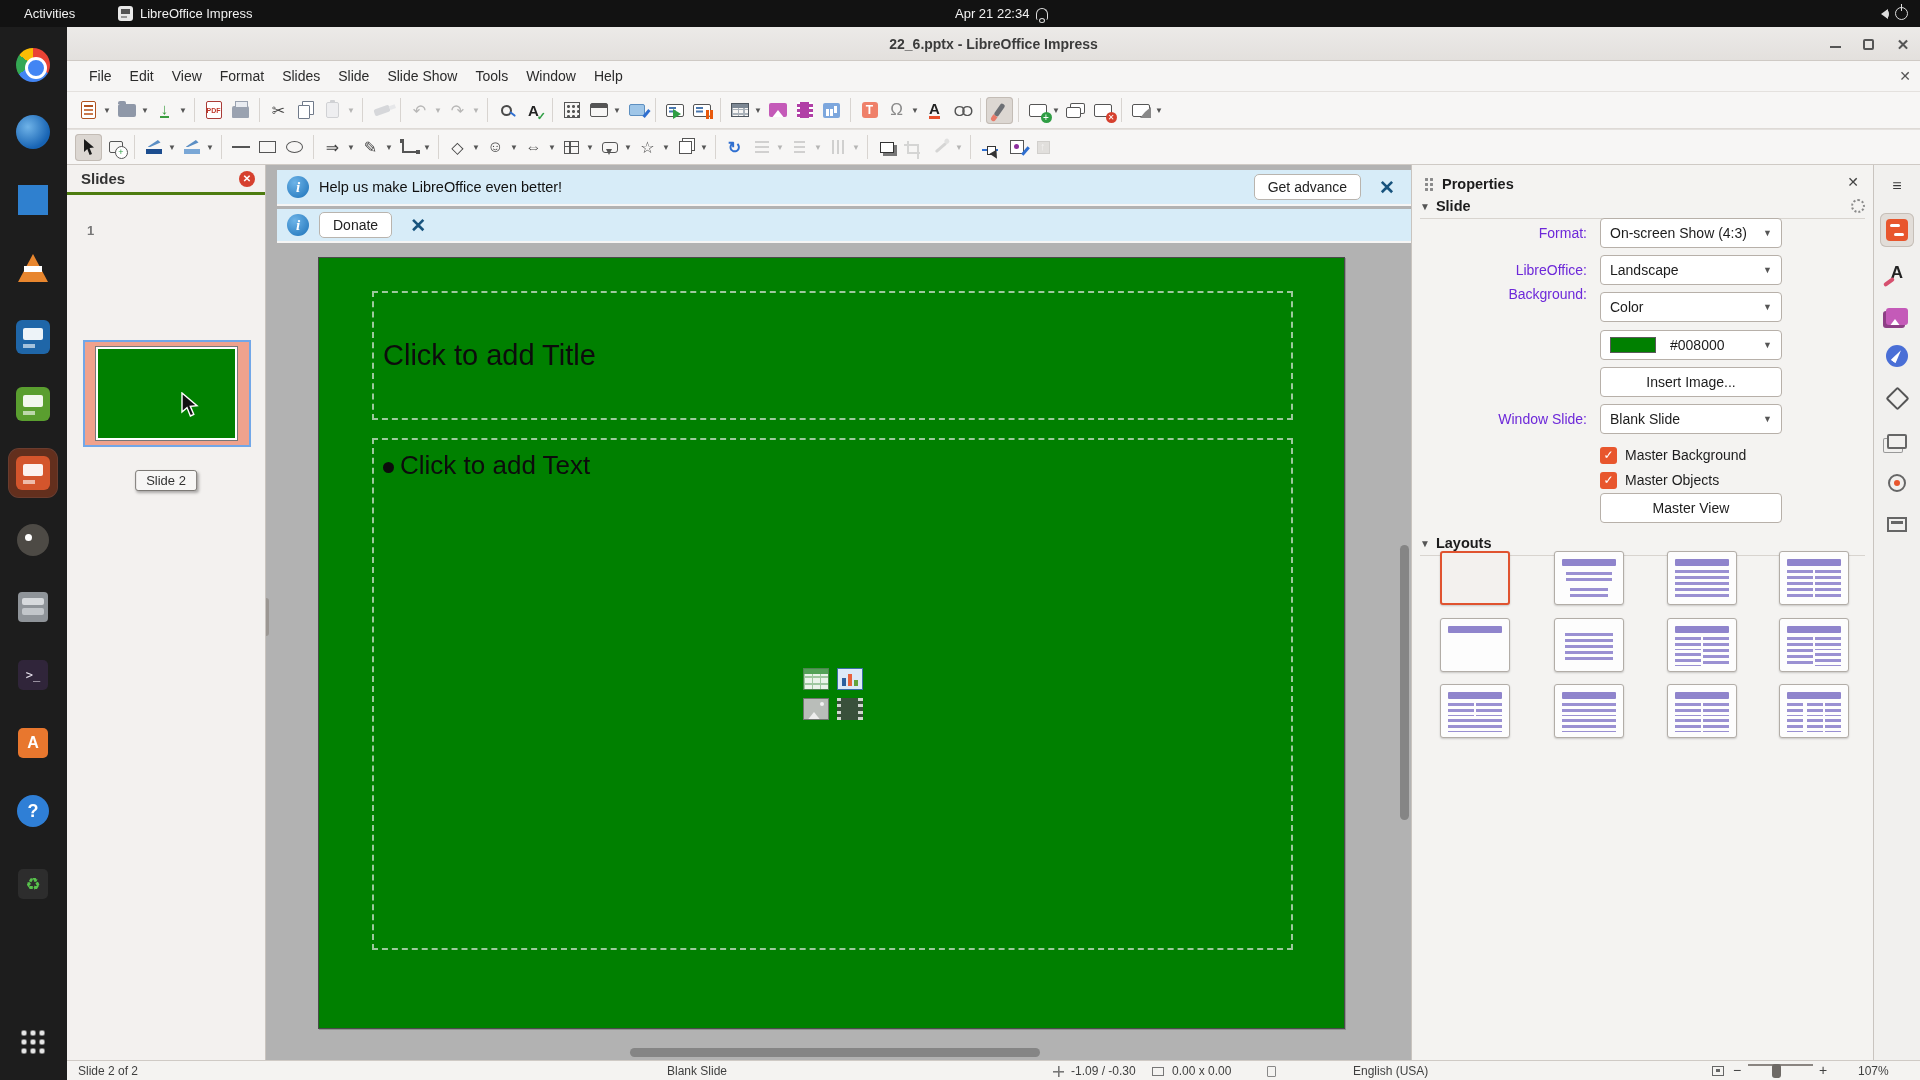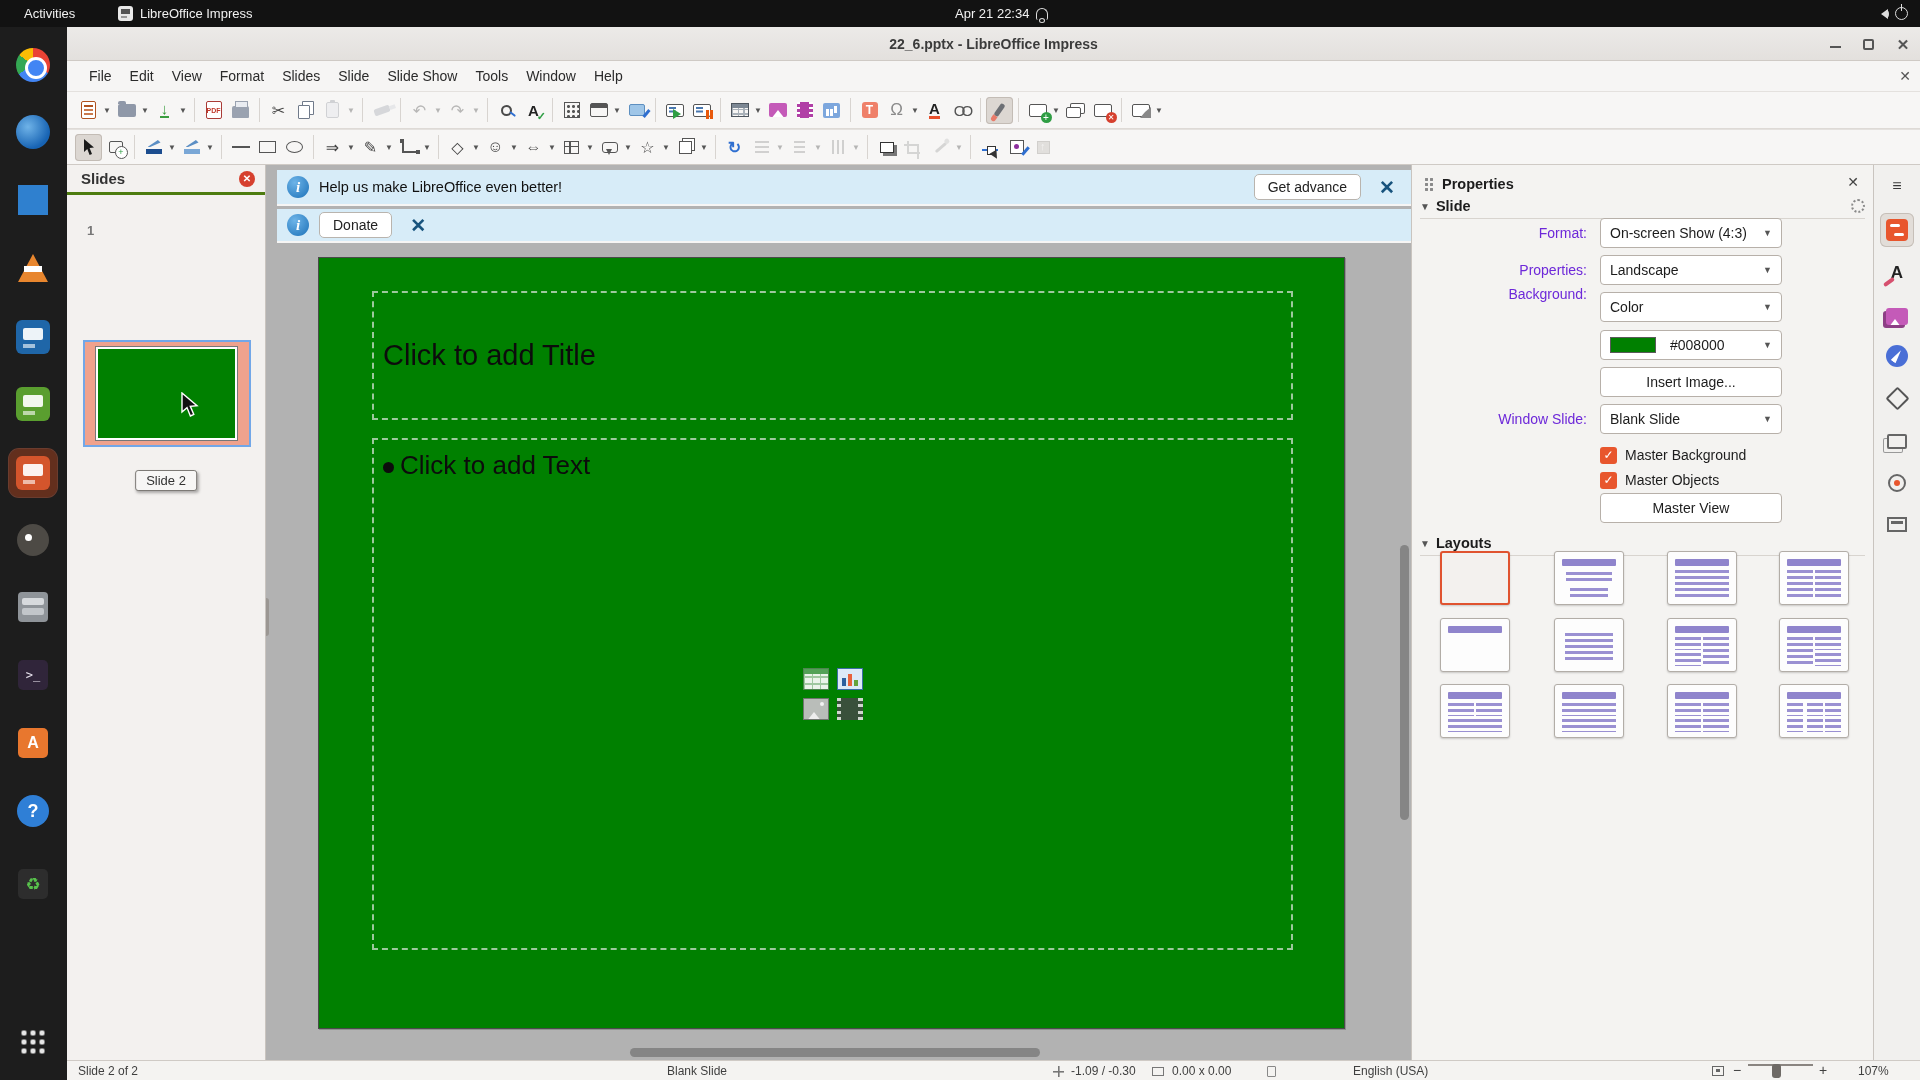--- a/index.html
+++ b/index.html
@@ -625,21 +625,21 @@
         <span>Slide</span>
         <span class="gear"></span>
       </div>
 
       <span class="plabel" style="top:53px">Format:</span>
       <div class="pctrl" style="top:53px">
         <span>On-screen Show (4:3)</span>
           <span class="dd">▼</span>
       </div>
 
-      <span class="plabel" style="top:90px">Properties:</span>
+      <span class="plabel" style="top:90px">LibreOffice:</span>
       <div class="pctrl" style="top:90px">
         <span>Landscape</span>
           <span class="dd">▼</span>
       </div>
 
       <span class="plabel" style="top:114px">Background:</span>
       <div class="pctrl" style="top:127px">
         <span>Color</span>
           <span class="dd">▼</span>
       </div>

